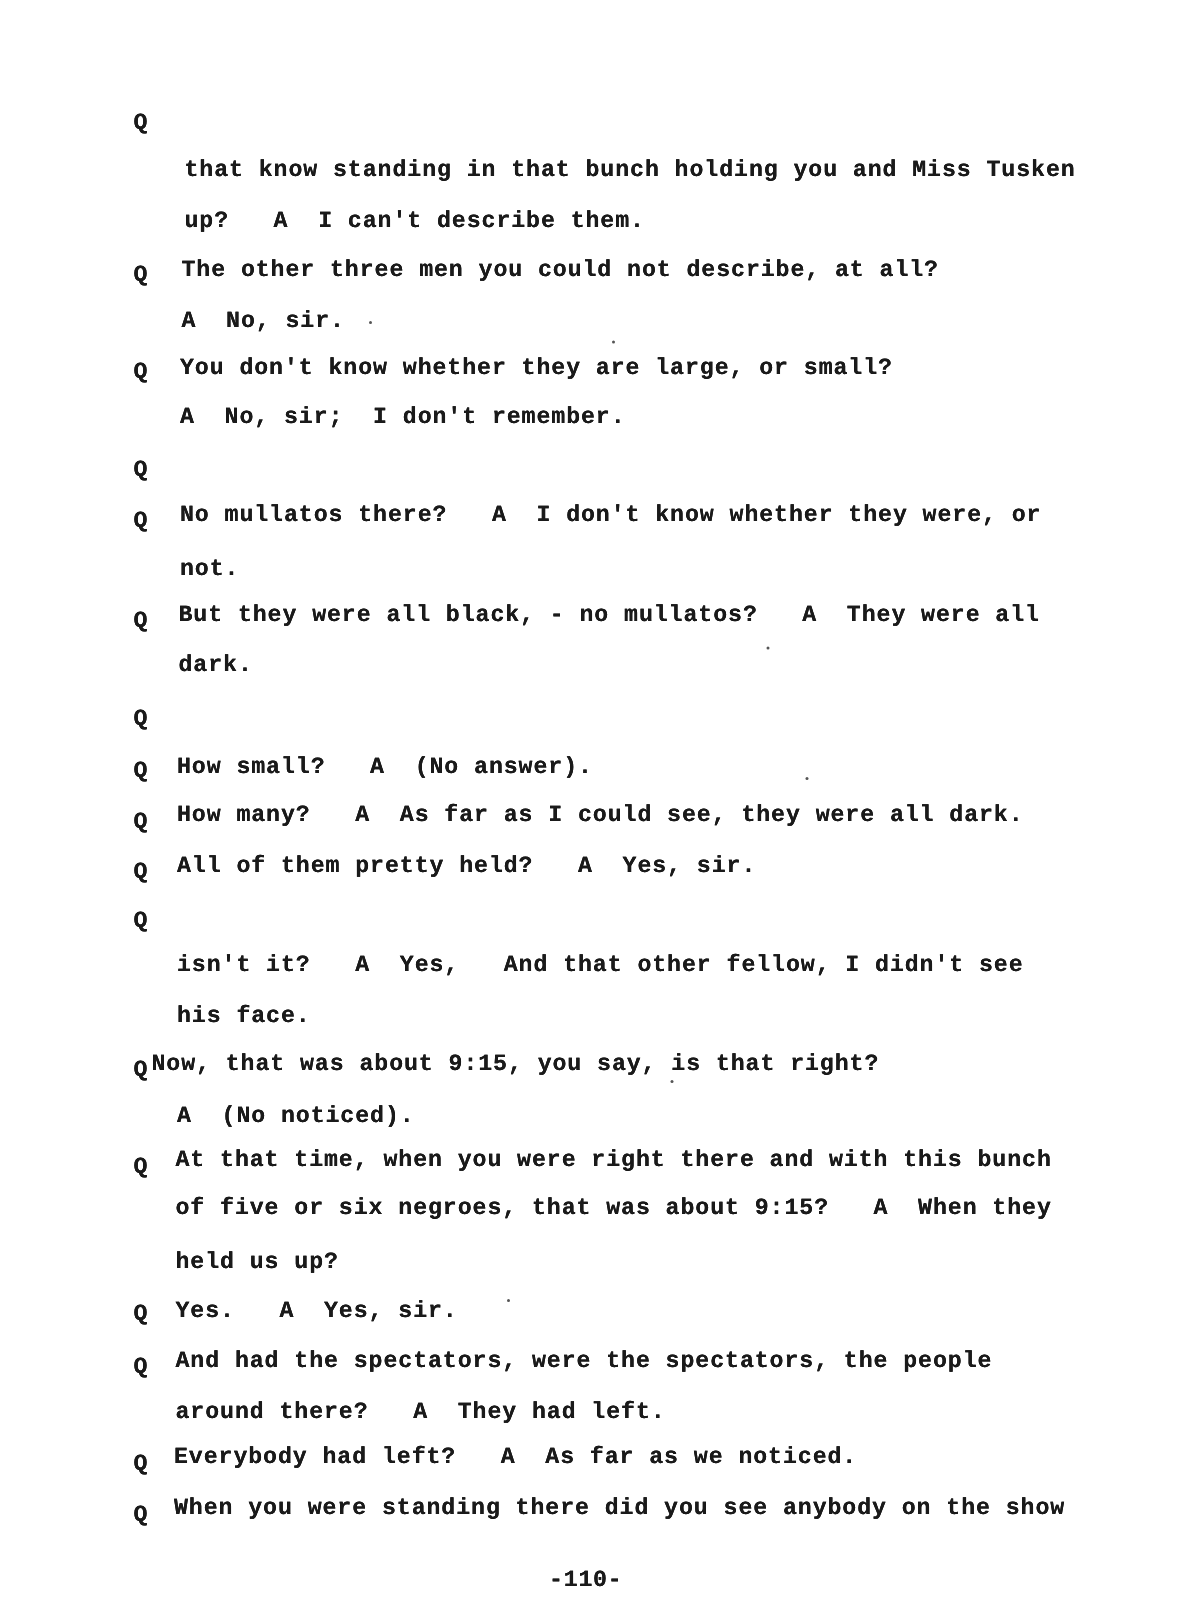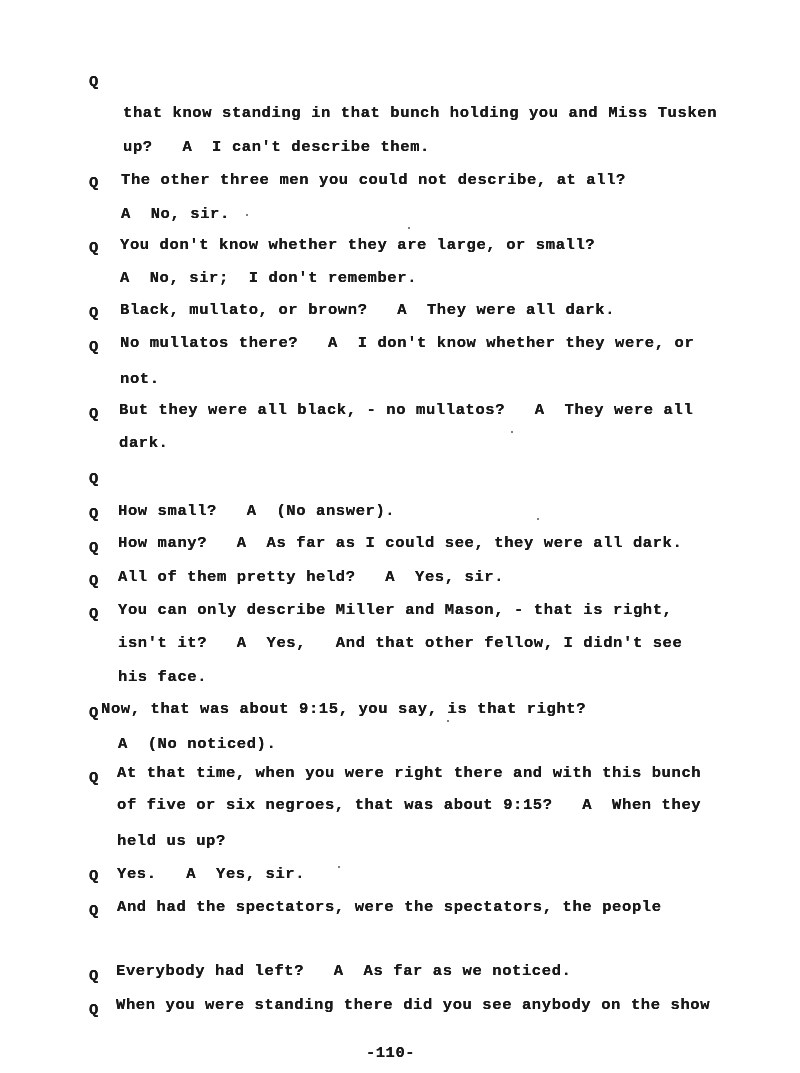--- a/index.html
+++ b/index.html
@@ -66,21 +66,20 @@
 
   <span class="marker" style="top:173px">Q</span>
   <span class="line" style="left:121px;top:170px">The other three men you could not describe, at all?</span>
   <span class="line" style="left:121px;top:204px">A  No, sir.</span>
 
   <span class="marker" style="top:238px">Q</span>
   <span class="line" style="left:120px;top:235px">You don't know whether they are large, or small?</span>
   <span class="line" style="left:120px;top:268px">A  No, sir;  I don't remember.</span>
 
   <span class="marker" style="top:303px">Q</span>
-  <span class="line" style="left:120px;top:300px">Black, mullato, or brown?   A  They were all dark.</span>
 
   <span class="marker" style="top:337px">Q</span>
   <span class="line" style="left:120px;top:333px">No mullatos there?   A  I don't know whether they were, or</span>
   <span class="line" style="left:120px;top:369px">not.</span>
 
   <span class="marker" style="top:404px">Q</span>
   <span class="line" style="left:119px;top:400px">But they were all black, - no mullatos?   A  They were all</span>
   <span class="line" style="left:119px;top:433px">dark.</span>
 
   <span class="marker" style="top:469px">Q</span>
@@ -88,38 +87,38 @@
   <span class="marker" style="top:504px">Q</span>
   <span class="line" style="left:118px;top:501px">How small?   A  (No answer).</span>
 
   <span class="marker" style="top:538px">Q</span>
   <span class="line" style="left:118px;top:533px">How many?   A  As far as I could see, they were all dark.</span>
 
   <span class="marker" style="top:571px">Q</span>
   <span class="line" style="left:118px;top:567px">All of them pretty held?   A  Yes, sir.</span>
 
   <span class="marker" style="top:604px">Q</span>
-  <span class="line" style="left:118px;top:600px">You can only describe Miller and Mason, - that is right,</span>
   <span class="line" style="left:118px;top:633px">isn't it?   A  Yes,   And that other fellow, I didn't see</span>
   <span class="line" style="left:118px;top:667px">his face.</span>
 
   <span class="marker" style="top:703px">Q</span>
   <span class="line" style="left:101px;top:699px">Now, that was about 9:15, you say, is that right?</span>
   <span class="line" style="left:118px;top:734px">A  (No noticed).</span>
 
   <span class="marker" style="top:768px">Q</span>
   <span class="line" style="left:117px;top:763px">At that time, when you were right there and with this bunch</span>
   <span class="line" style="left:117px;top:795px">of five or six negroes, that was about 9:15?   A  When they</span>
   <span class="line" style="left:117px;top:831px">held us up?</span>
 
   <span class="marker" style="top:866px">Q</span>
   <span class="line" style="left:117px;top:864px">Yes.   A  Yes, sir.</span>
 
   <span class="marker" style="top:901px">Q</span>
   <span class="line" style="left:117px;top:897px">And had the spectators, were the spectators, the people</span>
+  <span class="line" style="left:117px;top:931px">around there?   A  They had left.</span>
 
   <span class="marker" style="top:966px">Q</span>
   <span class="line" style="left:116px;top:961px">Everybody had left?   A  As far as we noticed.</span>
 
   <span class="marker" style="top:1000px">Q</span>
   <span class="line" style="left:116px;top:995px">When you were standing there did you see anybody on the show</span>
 
   <span class="page-number">-110-</span>
 
   <span class="speck" style="left:246px;top:214px"></span>

